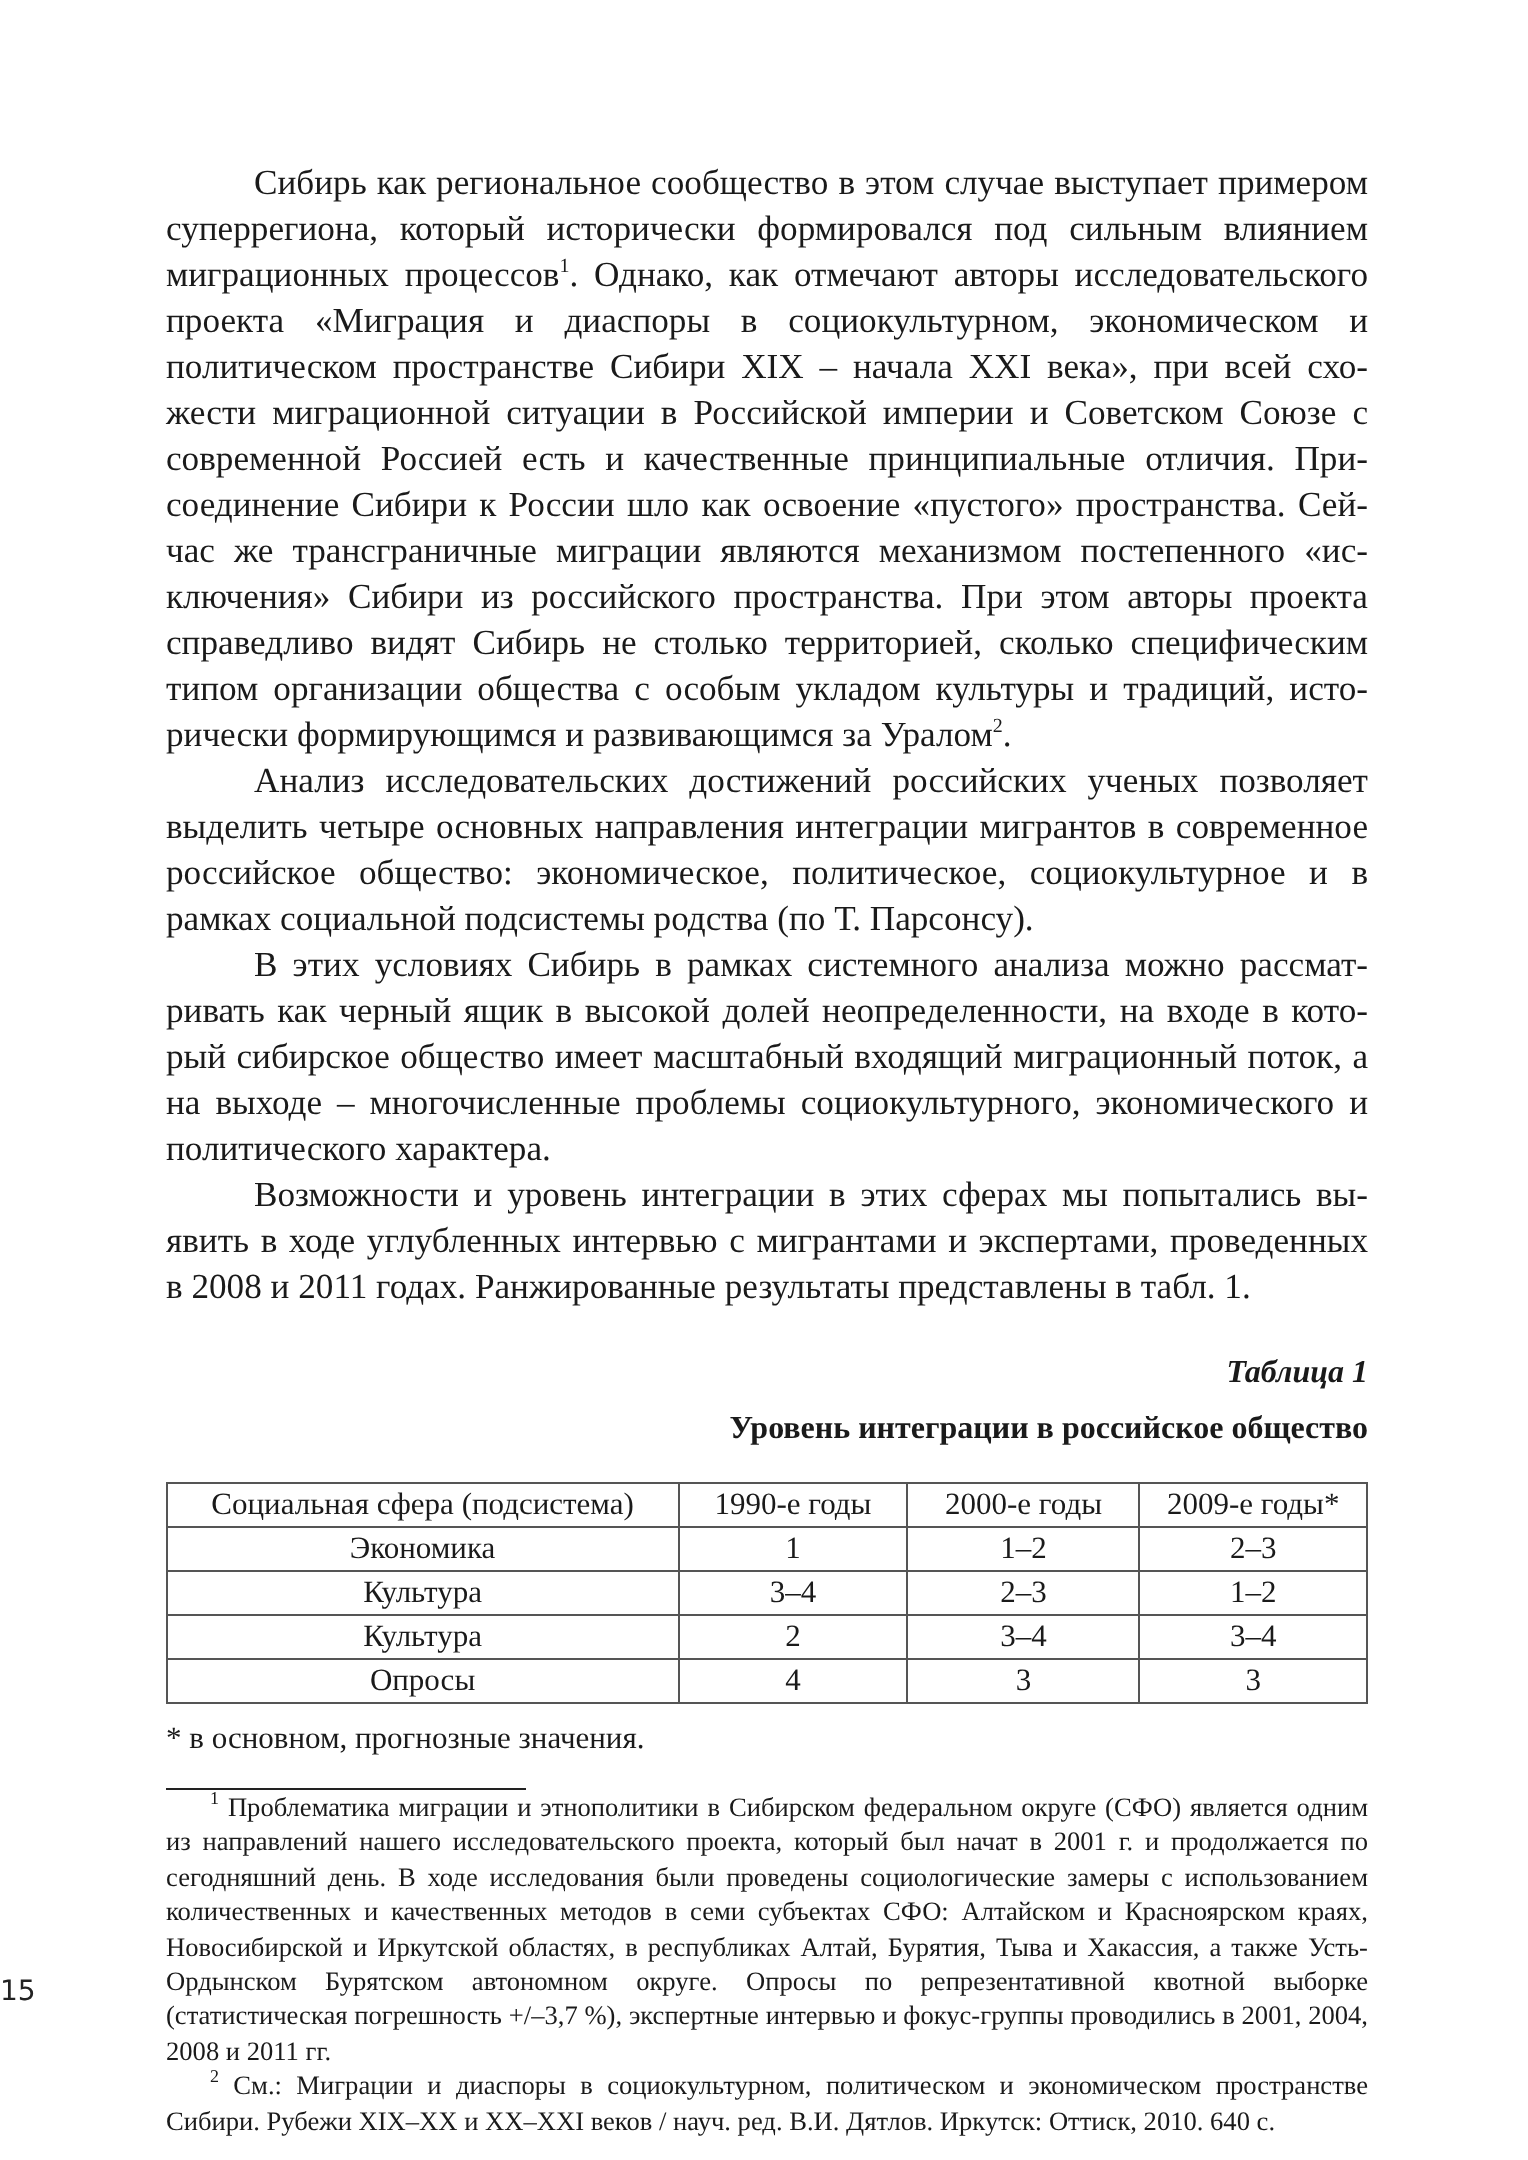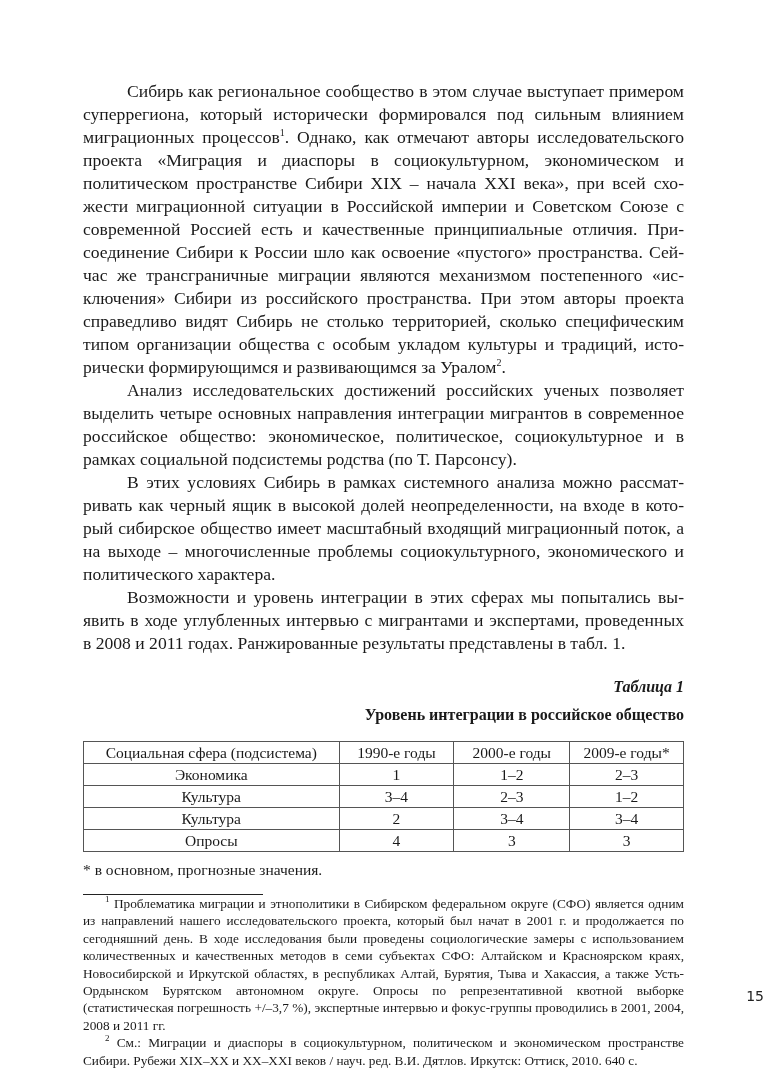--- a/index.html
+++ b/index.html
@@ -36,21 +36,21 @@
   col.c1 { width: 256px; } col.c2 { width: 115px; } col.c3 { width: 116px; } col.c4 { width: 114px; }
   .table-note { font-size: 15.5px; margin-top: 8px; line-height: 20px; }
   .fn-rule { width: 180px; border-top: 1px solid #222; margin-top: 14px; }
   .footnote {
     margin: 0; font-family: Liberation Serif, serif;
     font-size: 13.3px; line-height: 17.4px; text-align: justify; text-indent: 22px;
   }
   .footnote:first-of-type { margin-top: 6px; }
   .footnote sup { font-size: 9px; line-height: 0; vertical-align: 6px; }
   .page-number {
-    position: absolute; top: 988px; left: 0; width: 764px; text-align: right;
+    position: absolute; top: 988px; left: 0; width: 764px; text-align: left;
     font-family: "DejaVu Sans", sans-serif; font-size: 14px; color: #222;
   }
 </style>
 </head>
 <body>
 
 <div class="page">
 
   <p class="para"><span>Сибирь как региональное сообщество в этом случае выступает приме­ром суперрегиона, который исторически формировался под сильным влияни­ем миграционных процессов</span><sup class="fn">1</sup><span>. Однако, как отмечают авторы исследователь­ского проекта «Миграция и диаспоры в социокультурном, экономическом и политическом пространстве Сибири XIX – начала XXI века», при всей схо­жести миграционной ситуации в Российской империи и Советском Союзе с современной Россией есть и качественные принципиальные отличия. При­соединение Сибири к России шло как освоение «пустого» пространства. Сей­час же трансграничные миграции являются механизмом постепенного «ис­ключения» Сибири из российского пространства. При этом авторы проекта справедливо видят Сибирь не столько территорией, сколько специфическим типом организации общества с особым укладом культуры и традиций, исто­рически формирующимся и развивающимся за Уралом</span><sup class="fn">2</sup><span>.</span></p>
 

